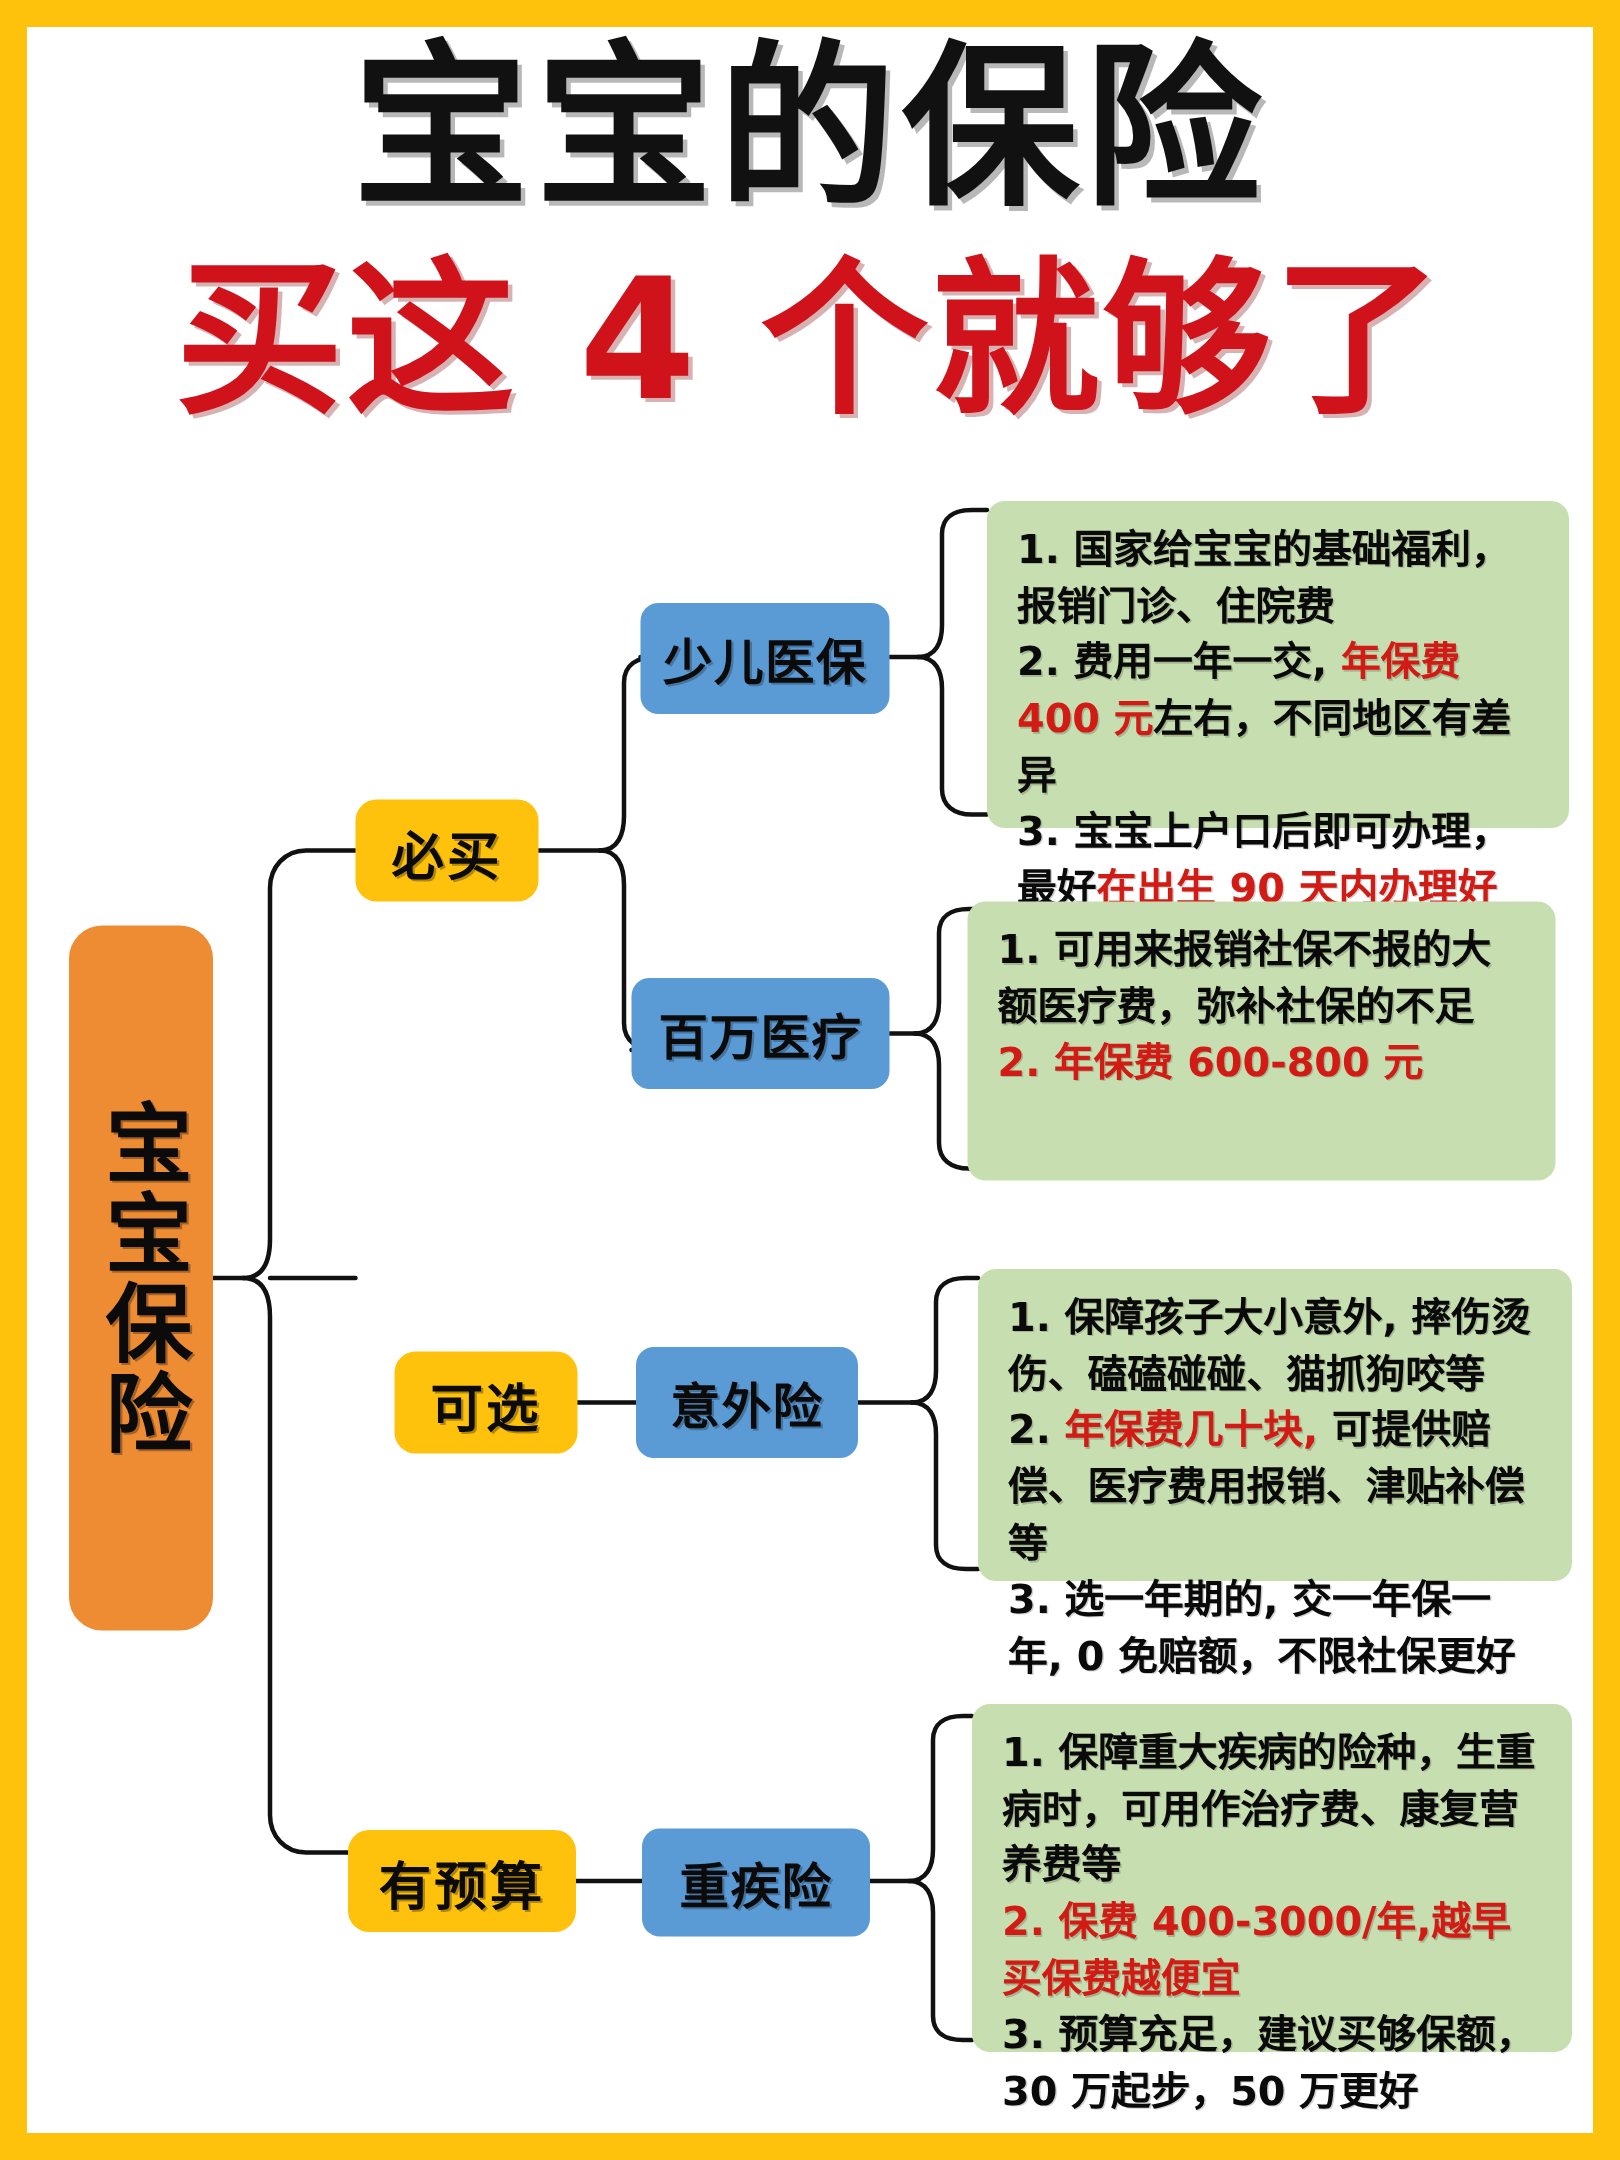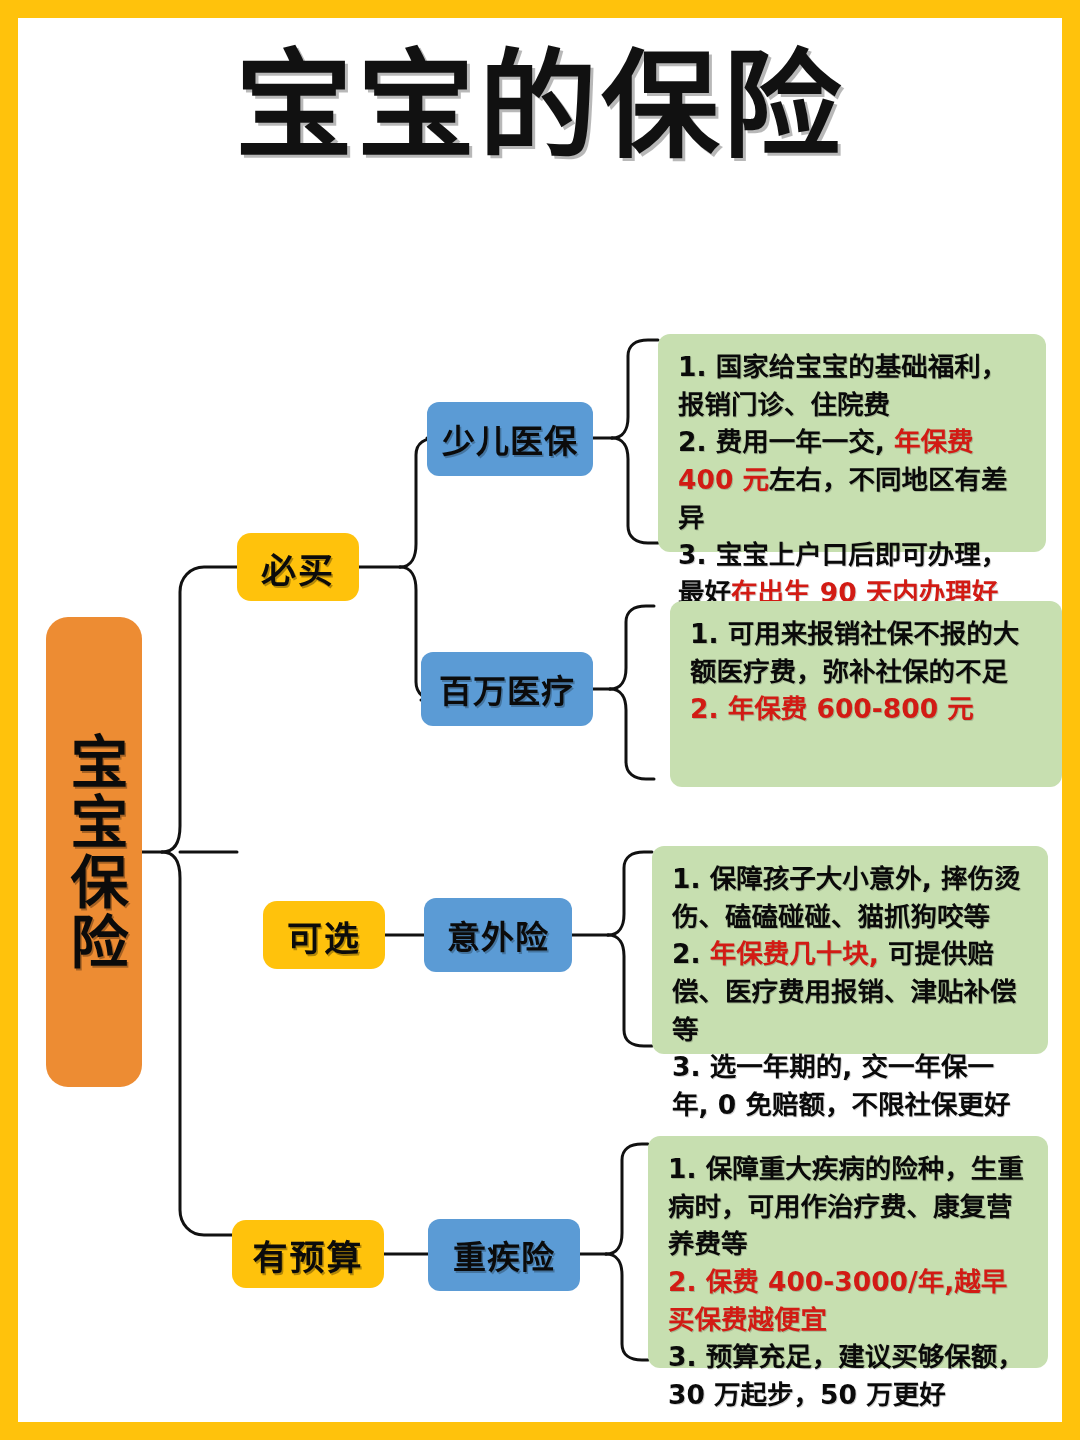--- a/index.html
+++ b/index.html
@@ -38,23 +38,23 @@
     width: 1080px;
     text-align: center;
     z-index: 10;
   }
   .title-main {
     font-size: 118px;
     line-height: 1.08;
     font-weight: 900;
     color: #111111;
     letter-spacing: 4px;
-    font-family: Liberation Serif, serif;
+    font-family: Liberation Mono, monospace;
     text-shadow: 3px 3px 0 rgba(0,0,0,0.28);
-    margin: 16px;
+    margin: 4px;
   }
   .title-sub {
     font-size: 112px;
     line-height: 1.12;
     font-weight: 900;
     color: #D0121B;
     letter-spacing: 2px;
     font-family: "DejaVu Sans", "Liberation Sans", sans-serif;
     text-shadow: 3px 3px 0 rgba(120,0,0,0.30);
     margin: 6px 0 0 0;
@@ -137,33 +137,34 @@
     line-height: 1.42;
     font-family: "DejaVu Sans", "Liberation Sans", sans-serif;
     font-weight: 700;
     letter-spacing: 0px;
     text-shadow: 1px 1px 0 rgba(0,0,0,0.18);
   }
   .detail .red { color: #D21B14; }
   .detail p { margin: 0; }
 
   .detail-1 { left: 658px; top: 334px; width: 388px; height: 218px; }
-  .detail-2 { left: 670px; top: 601px; width: 392px; height: 186px; }
+  .detail-2 { left: 645px; top: 601px; width: 392px; height: 186px; }
   .detail-3 { left: 652px; top: 846px; width: 396px; height: 208px; }
   .detail-4 { left: 648px; top: 1136px; width: 400px; height: 232px; }
 </style>
 </head>
 <body>
 
 <div id="poster">
 
   <div class="frame" style="border-color: rgb(255, 194, 12);"></div>
 
   <div class="title-wrap">
     <div class="title-main" style="color: rgb(17, 17, 17);">宝宝的保险</div>
+    <div class="title-sub" style="color: rgb(208, 18, 27);">买这 4 个就够了</div>
   </div>
 
   <svg class="wires" viewBox="0 0 1080 1440" xmlns="http://www.w3.org/2000/svg">
     <g fill="none" stroke="#111111" stroke-width="3" stroke-linecap="round" stroke-linejoin="round">
 
       <path d="M142 852 H162 "></path>
       <path d="M162 852 C176 852 180 840 180 826 V592 C180 578 190 567 204 567 H237"></path>
       <path d="M162 852 C176 852 180 864 180 878 V1210 C180 1224 190 1235 204 1235 H232"></path>
       <path d="M180 852 H237"></path>
 

